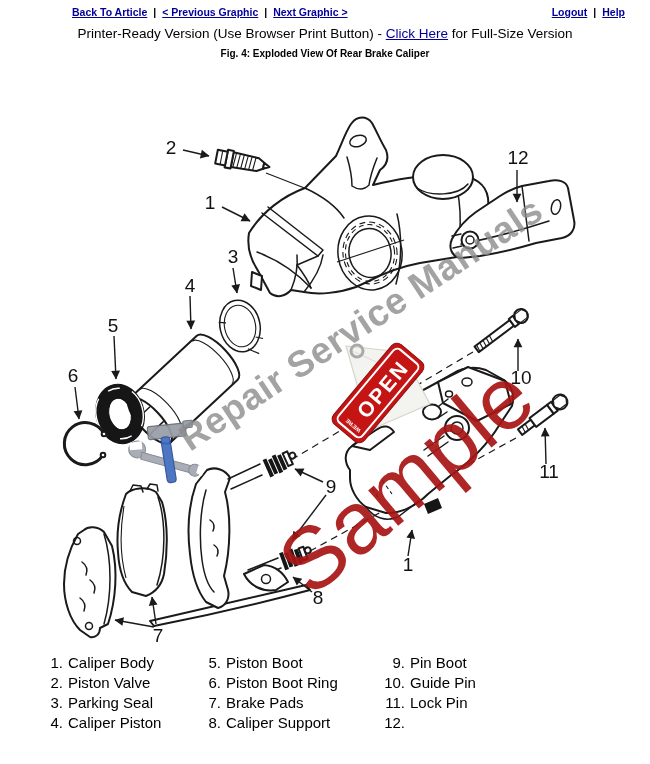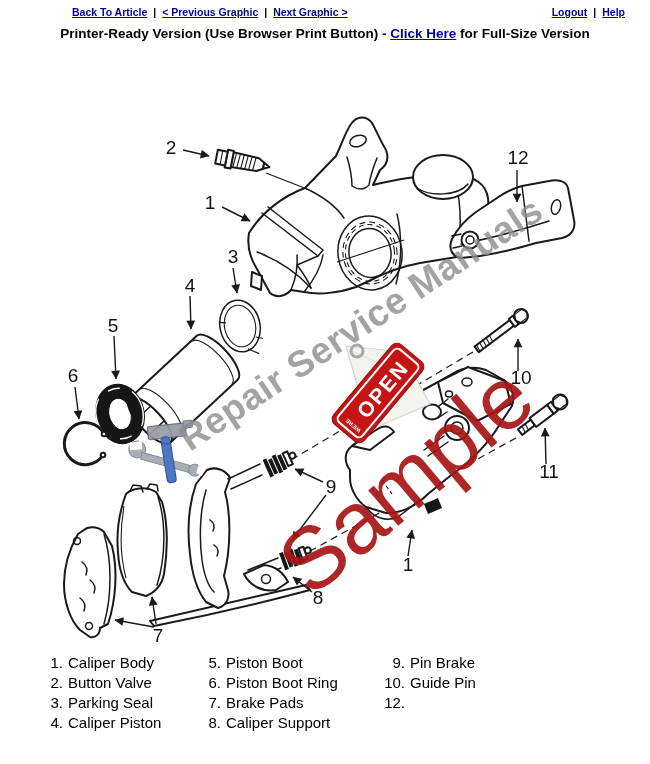--- a/index.html
+++ b/index.html
@@ -12,21 +12,21 @@
   .page{position:relative;width:650px;height:764px;background:#fff;}
 
   
   .topbar{position:absolute;top:6px;left:28px;right:25px;display:flex;
     justify-content:space-between;font-size:10.5px;font-weight:bold;padding-left:44px;}
   .navgroup{display:flex;gap:6px;align-items:center;}
   .navlink{color:var(--link);text-decoration:underline;cursor:pointer;white-space:nowrap;}
   .navsep{color:#000;font-weight:bold;}
 
   .printer-line{position:absolute;top:26px;left:0;width:650px;text-align:center;
-    font-size:13.5px;font-weight:bold;}
+    font-size:13.5px;font-weight:normal;}
   .printer-line .navlink{font-size:13.5px;}
   .fig-caption{position:absolute;top:48px;left:0;width:650px;text-align:center;
     font-size:10px;font-weight:bold;}
   .manufacturer{position:absolute;top:62px;left:0;width:650px;text-align:center;
     font-size:10px;font-weight:bold;letter-spacing:.4px;}
 
   
   .diagram{position:absolute;left:0;top:80px;width:650px;height:575px;}
   .ln{fill:#ffffff;stroke:#1a1a1a;stroke-width:2;stroke-linejoin:round;}
   .det{fill:none;stroke:#1a1a1a;stroke-width:1.5;stroke-linejoin:round;stroke-linecap:round;}
@@ -69,20 +69,21 @@
     </span>
     <span class="navgroup">
       <a class="navlink">Logout</a>
       <span class="navsep">|</span>
       <a class="navlink">Help</a>
     </span>
   </div>
 
   <div class="printer-line"><span>Printer-Ready Version (Use Browser Print Button) - </span><a class="navlink">Click Here</a><span> for Full-Size Version</span></div>
 
+  <div class="fig-caption">Fig. 4: Exploded View Of Rear Brake Caliper</div>
 
   <svg class="diagram" viewBox="0 80 650 575">
     <defs>
       <marker id="arw" viewBox="0 0 10 10" refX="8.5" refY="5" markerWidth="9" markerHeight="7" orient="auto-start-reverse">
         <path d="M0,0.5 L9,5 L0,9.5 Z" fill="#1a1a1a"></path>
       </marker>
     </defs>
 
     <g>
       <path class="ln" d="M150,621 C190,612 240,600 306,585 L310,590 C250,606 200,617 154,626 Z" stroke-width="1.6"></path>
@@ -294,21 +295,21 @@
   </svg>
 
   <div class="legend">
     <div class="legend-col c0">
         <div class="legend-row">
           <span class="legend-num">1.</span>
           <span class="legend-label">Caliper Body</span>
         </div>
         <div class="legend-row">
           <span class="legend-num">2.</span>
-          <span class="legend-label">Button Valve</span>
+          <span class="legend-label">Piston Valve</span>
         </div>
         <div class="legend-row">
           <span class="legend-num">3.</span>
           <span class="legend-label">Parking Seal</span>
         </div>
         <div class="legend-row">
           <span class="legend-num">4.</span>
           <span class="legend-label">Caliper Piston</span>
         </div>
       </div>
@@ -326,27 +327,31 @@
           <span class="legend-label">Brake Pads</span>
         </div>
         <div class="legend-row">
           <span class="legend-num">8.</span>
           <span class="legend-label">Caliper Support</span>
         </div>
       </div>
     <div class="legend-col c2">
         <div class="legend-row">
           <span class="legend-num">9.</span>
-          <span class="legend-label">Pin Brake</span>
+          <span class="legend-label">Pin Boot</span>
         </div>
         <div class="legend-row">
           <span class="legend-num">10.</span>
           <span class="legend-label">Guide Pin</span>
         </div>
         <div class="legend-row">
+          <span class="legend-num">11.</span>
+          <span class="legend-label">Lock Pin</span>
+        </div>
+        <div class="legend-row">
           <span class="legend-num">12.</span>
         </div>
       </div>
   </div>
 
   <div class="figure-code">G92B04013</div>
 
 </div>
 
 </body></html>

